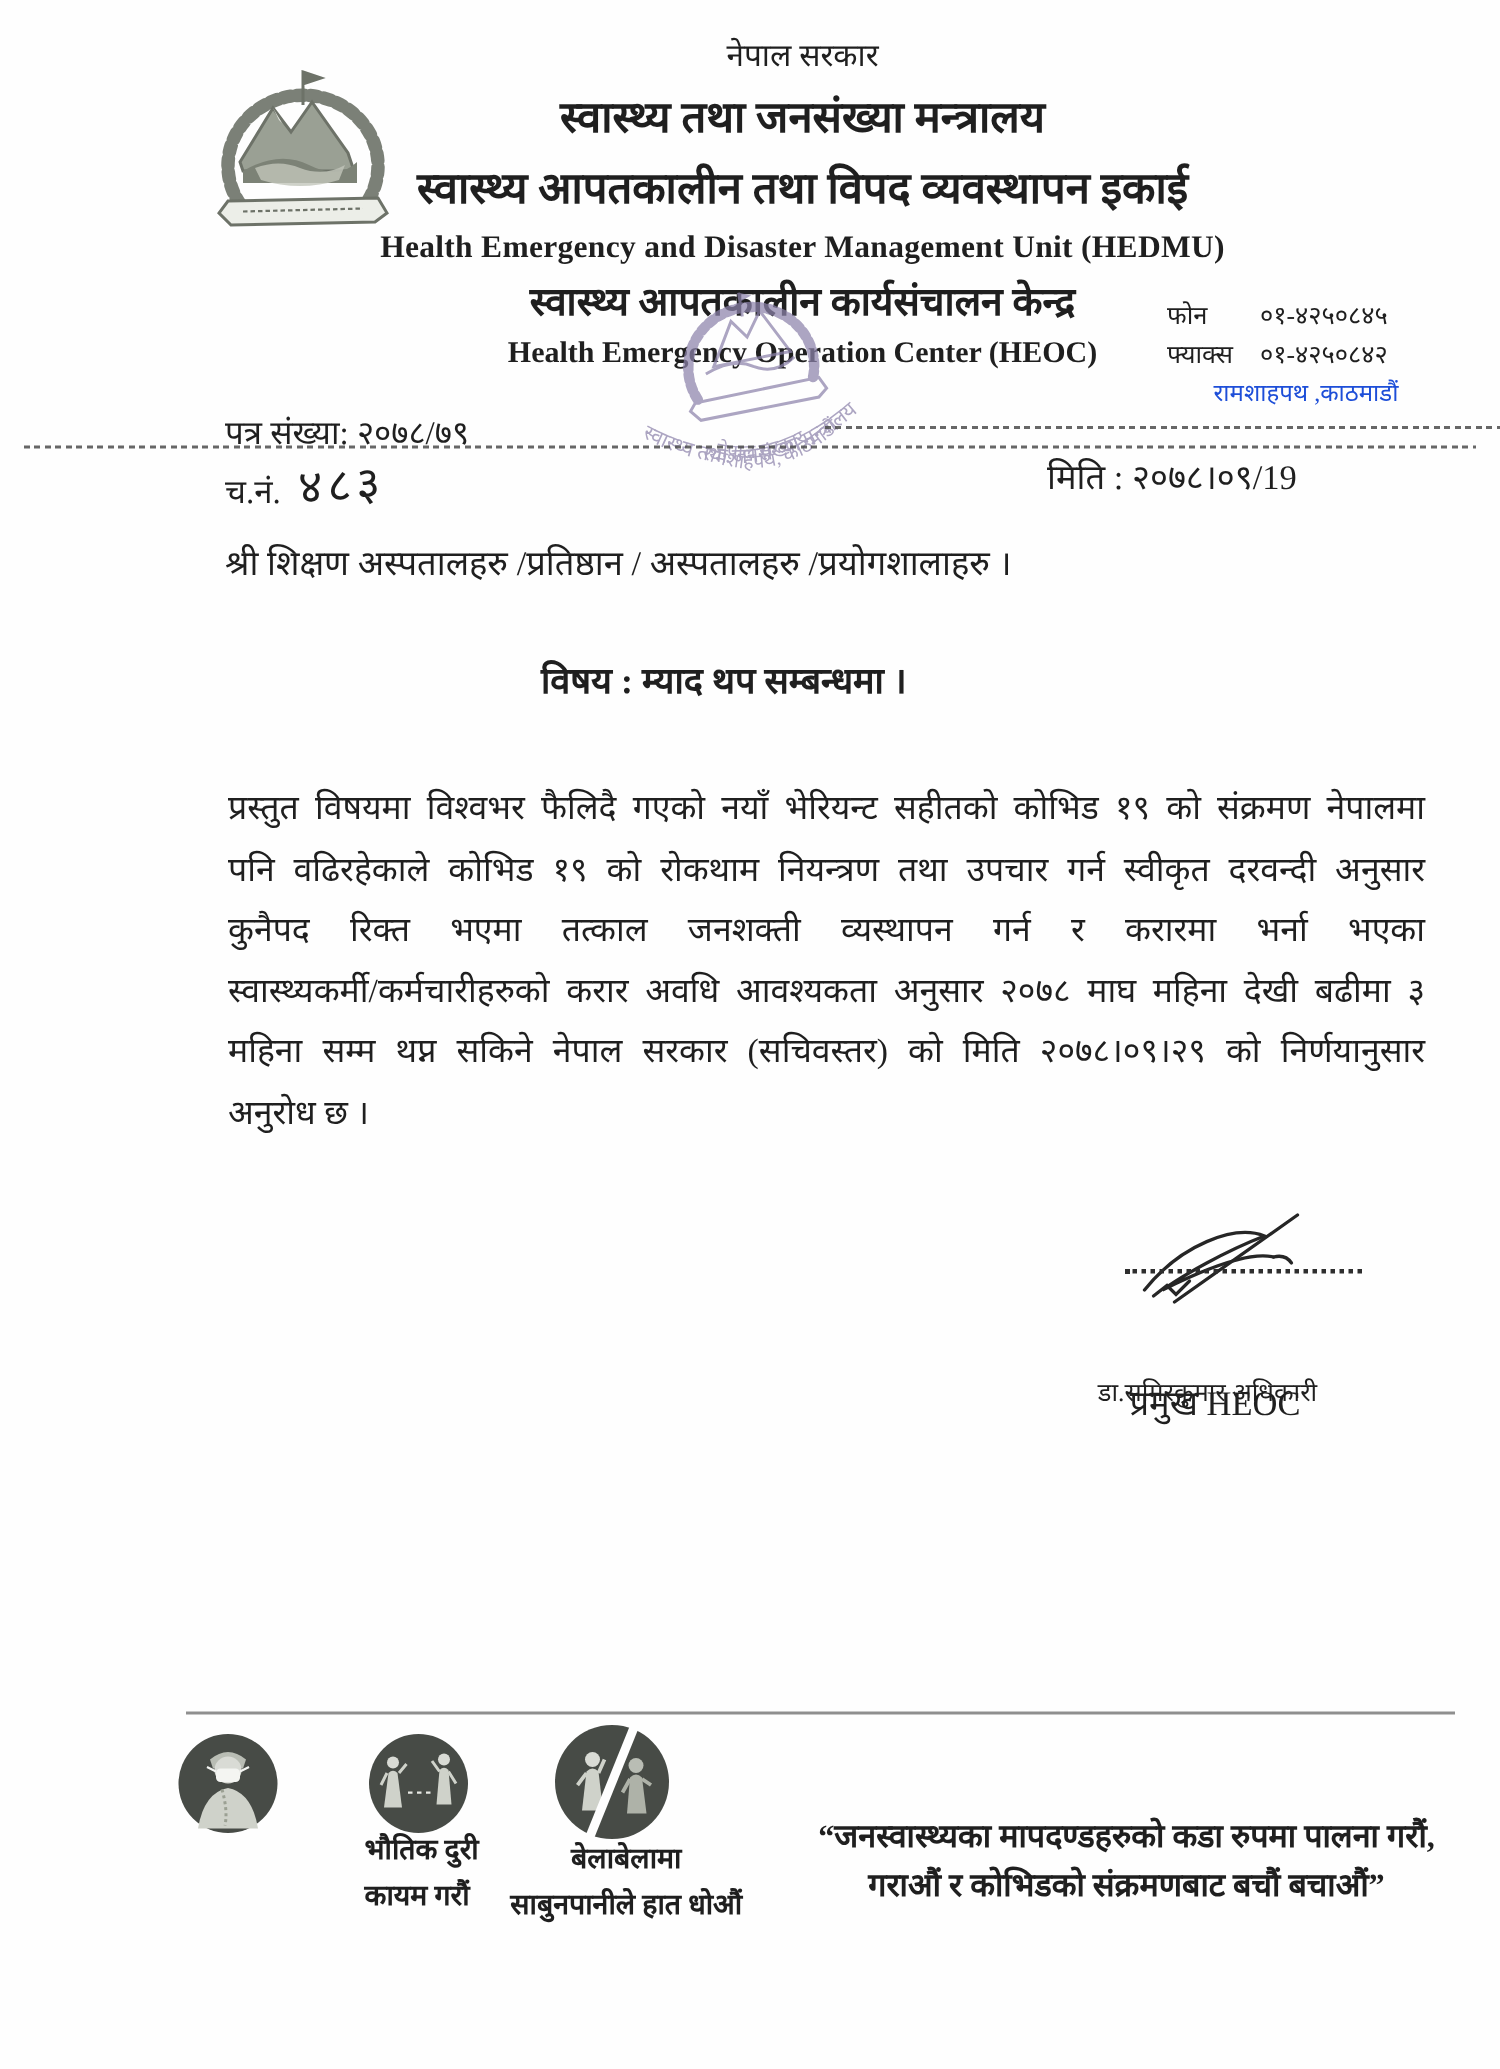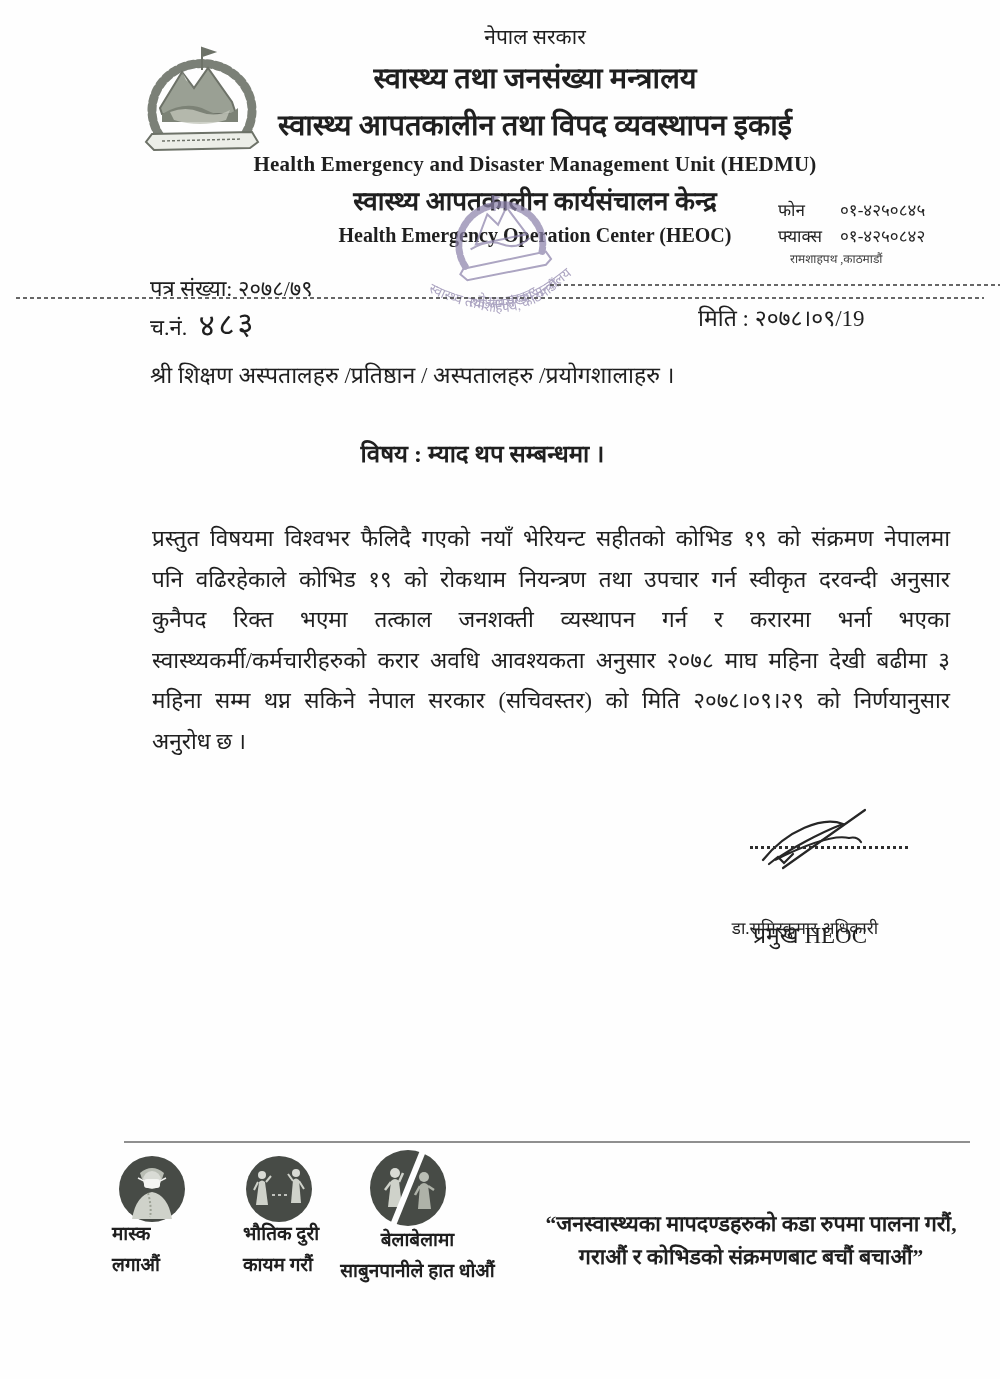--- a/index.html
+++ b/index.html
@@ -15,21 +15,21 @@
   .hdr .gov{font-size:21px; margin-bottom:7px;}
   .hdr .ministry{font-size:29px; font-weight:bold; margin-bottom:8px;}
   .hdr .unitnp{font-size:29px; font-weight:bold; margin-bottom:9px;}
   .hdr .uniten{font-size:21px; font-weight:bold; margin-bottom:5px; letter-spacing:.2px;}
   .hdr .centernp{font-size:26px; font-weight:bold; margin-bottom:6px;}
   .hdr .centeren{font-size:20px; font-weight:bold;}
 
   .contact{position:absolute; left:778px; top:198px; font-size:17px; width:220px;}
   .contact .row{display:flex; gap:10px; margin-bottom:3px;}
   .contact .lbl{min-width:52px;}
-  .contact .addr{font-size:12px; margin-left:12px; color:#404040;}
+  .contact .addr{font-size:16px; margin-left:31px; color:#1d4ed8;}
 
   .refleft{position:absolute; left:150px; top:234px;}
   .refleft .letterno{font-size:22px; margin-bottom:9px;margin-top:38px;}
   .refleft .chrow{font-size:22px; display:flex; align-items:flex-start; gap:12px;}
   .hand{font-family:"DejaVu Sans",sans-serif; font-size:31px; letter-spacing:3px;
         transform:rotate(-3deg); display:inline-block; line-height:26px;}
 
   .webrow{position:absolute; left:546px; top:262px; font-size:17px; font-weight:bold; white-space:nowrap;}
   .webrow .np{font-weight:bold;}
   .dash1{position:absolute; left:550px; top:284px; width:450px; height:2px;
@@ -196,24 +196,20 @@
     <circle cx="39" cy="39" r="38" fill="#474b46"></circle>
     <circle cx="26" cy="24" r="5" fill="#d9dbd5"></circle>
     <path d="M19,58 L22,32 q4,-4 8,0 L33,58 Z" fill="#cfd2ca"></path>
     <path d="M22,33 l-6,8 M30,33 l4,-9" stroke="#cfd2ca" stroke-width="2.5" fill="none"></path>
     <circle cx="55" cy="28" r="5" fill="#b9bdb4"></circle>
     <path d="M49,60 L51,36 q4,-4 8,0 L62,60 Z" fill="#aeb2a8"></path>
     <path d="M51,37 l-5,9 M59,37 l6,4" stroke="#aeb2a8" stroke-width="2.5" fill="none"></path>
     <rect x="36" y="-6" width="6" height="92" fill="#fefefe" transform="rotate(22 39 39)"></rect>
   </svg>
 
-  <div class="iclabel" style="left:112px; top:1218px; width:130px; text-align:left;">
-    <div>मास्क</div>
-    <div>लगाऔं</div>
-  </div>
   <div class="iclabel" style="left:243px; top:1218px; width:130px; text-align:left;">
     <div>भौतिक दुरी</div>
     <div>कायम गरौं</div>
   </div>
   <div class="iclabel" style="left:330px; top:1224px; width:175px; text-align:center;">
     <div>बेलाबेलामा</div>
     <div>साबुनपानीले हात धोऔं</div>
   </div>
 
   <div class="quote">

